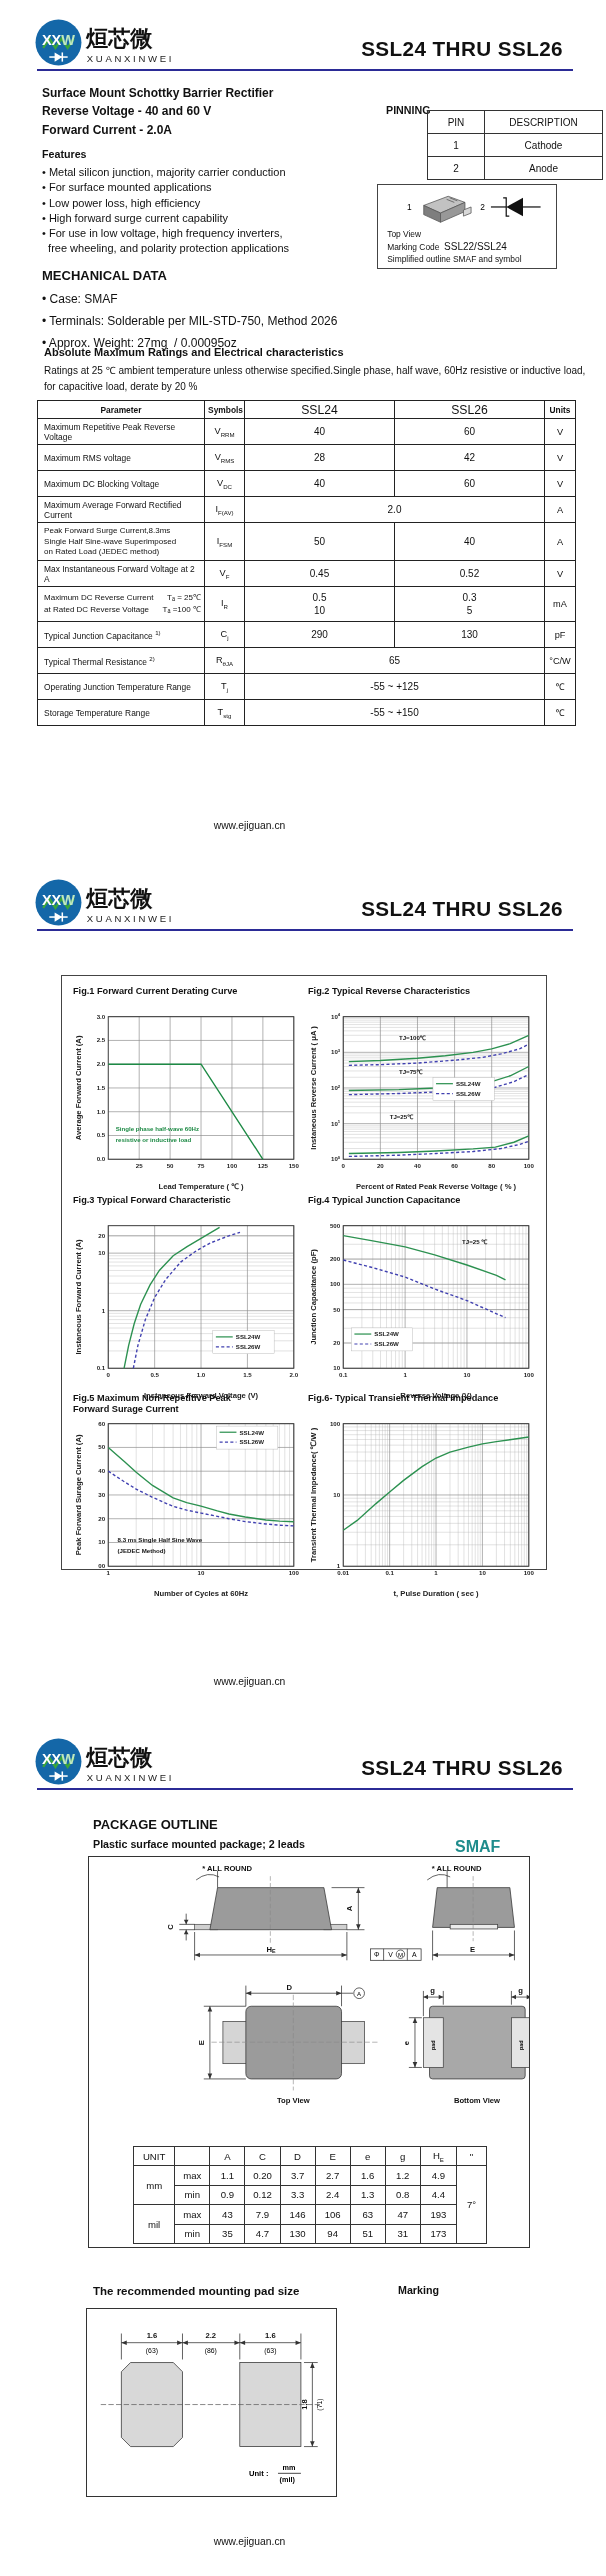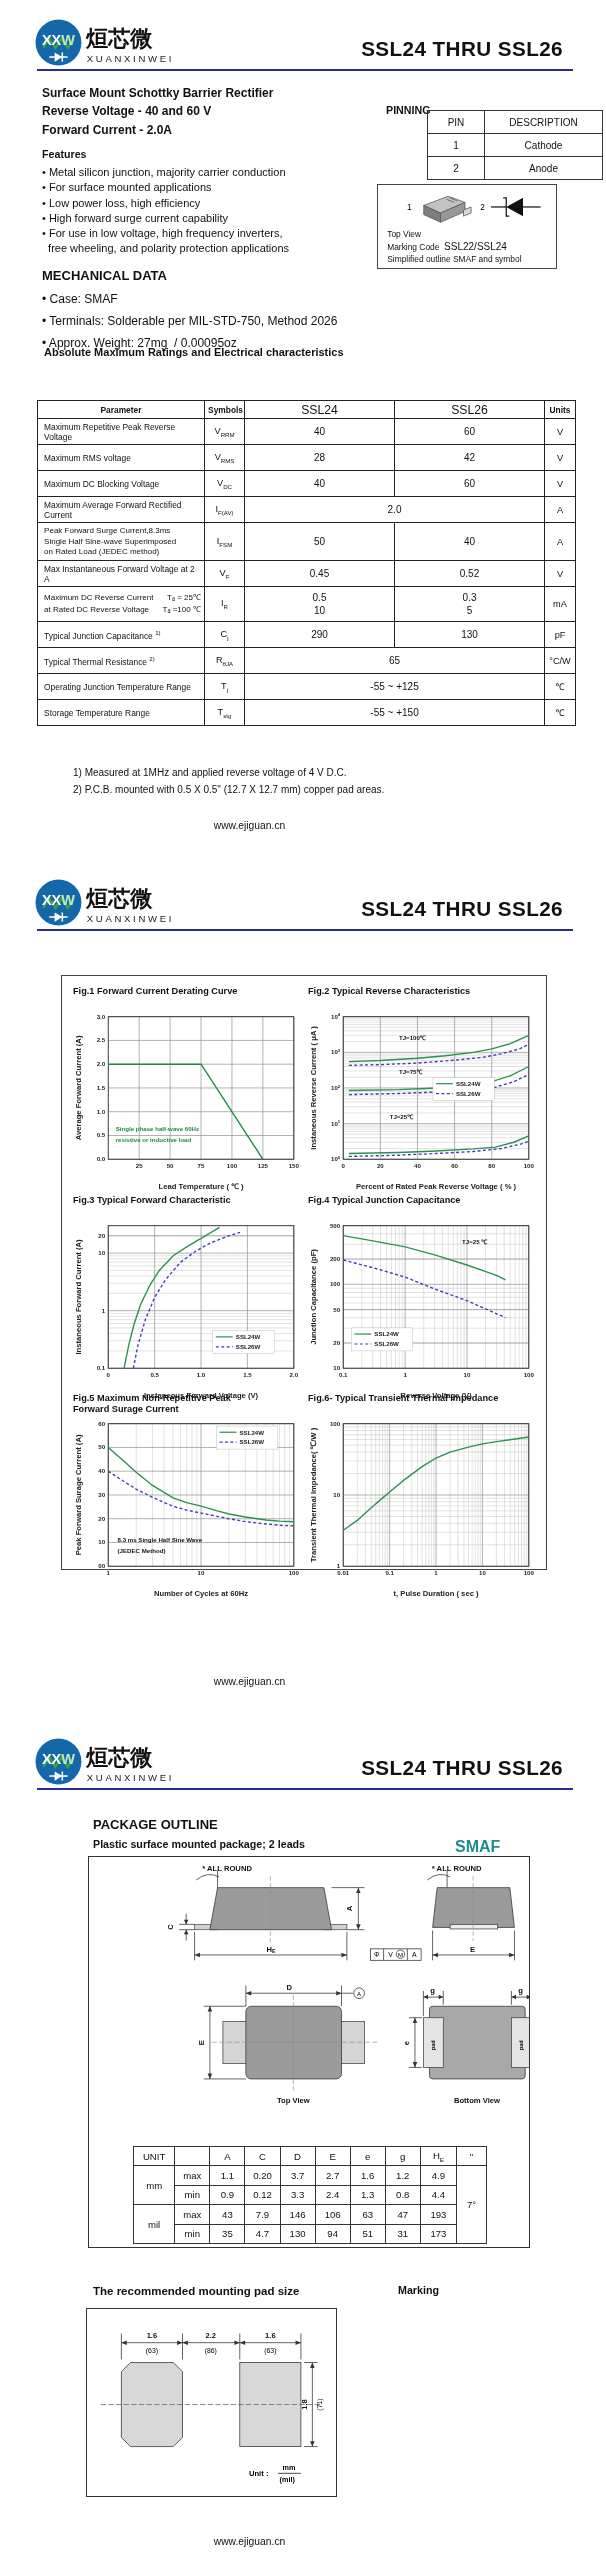--- a/index.html
+++ b/index.html
@@ -128,20 +128,24 @@
         <polygon points="182,10 182,34 160,22" fill="#111"></polygon>
         <line x1="182" y1="22" x2="205" y2="22" stroke="#111" stroke-width="1.6"></line>
       </g>
     </svg>
     <div class="abs cap" style="left:9.2px;top:44px;">Top View</div>
     <div class="abs cap" style="left:9.2px;top:56px;"><span>Marking Code</span>&nbsp;&nbsp;<span style="font-size:10px;">SSL22/SSL24</span></div>
     <div class="abs cap" style="left:9.2px;top:69px;">Simplified outline SMAF and symbol</div>
   </div>
 
   <div class="abs" style="left:44px;top:346px;font-size:11px;font-weight:700;">Absolute Maximum Ratings and Electrical characteristics</div>
+  <div class="abs" style="left:44px;top:363px;font-size:10px;line-height:16px;">
+    <div>Ratings at 25 ℃ ambient temperature unless otherwise specified.Single phase, half wave, 60Hz resistive or inductive load,</div>
+    <div>for capacitive load, derate by 20 %</div>
+  </div>
 
   <table class="ratings abs" style="left:37px;top:400px;">
     <colgroup>
         <col style="width:167px;">
         <col style="width:40px;">
         <col style="width:150px;">
         <col style="width:150px;">
         <col style="width:31px;">
       </colgroup>
     <tbody>
@@ -240,24 +244,20 @@
     </tr>
     <tr style="height:26px;">
       <td class="param">Storage Temperature Range</td>
       <td class="sym"><span>T</span><sub>stg</sub></td>
       <td class="val" colspan="2">-55 ~ +150</td>
       <td class="unit">℃</td>
     </tr>
   </tbody>
     </table>
 
-  <div class="abs fnote" style="left:73px;top:764px;">
-    <div>1)  Measured at 1MHz and applied reverse voltage of 4 V D.C.</div>
-    <div>2)  P.C.B. mounted with 0.5 X 0.5" (12.7 X 12.7 mm) copper pad areas.</div>
-  </div>
   <div class="abs footer" style="left:0;top:820px;">www.ejiguan.cn</div>
 
   <div class="abs" style="left:34px;top:877px;">
     <svg width="153" height="51" viewBox="0 0 200 66">
       <circle cx="32" cy="33" r="30" fill="#1467a8"></circle>
       <polyline points="12,40 20,28 28,40 36,28 44,40 52,28" fill="none" stroke="#3aa63a" stroke-width="3"></polyline>
       <text x="32" y="36" fill="#fff" font-size="19" font-weight="700" text-anchor="middle"><tspan>XX</tspan><tspan fill="#bfe8bf">W</tspan></text>
       <g>
         <line x1="20" y1="52" x2="44" y2="52" stroke="#fff" stroke-width="2"></line>
         <polygon points="27,46 27,58 37,52" fill="#fff"></polygon>

